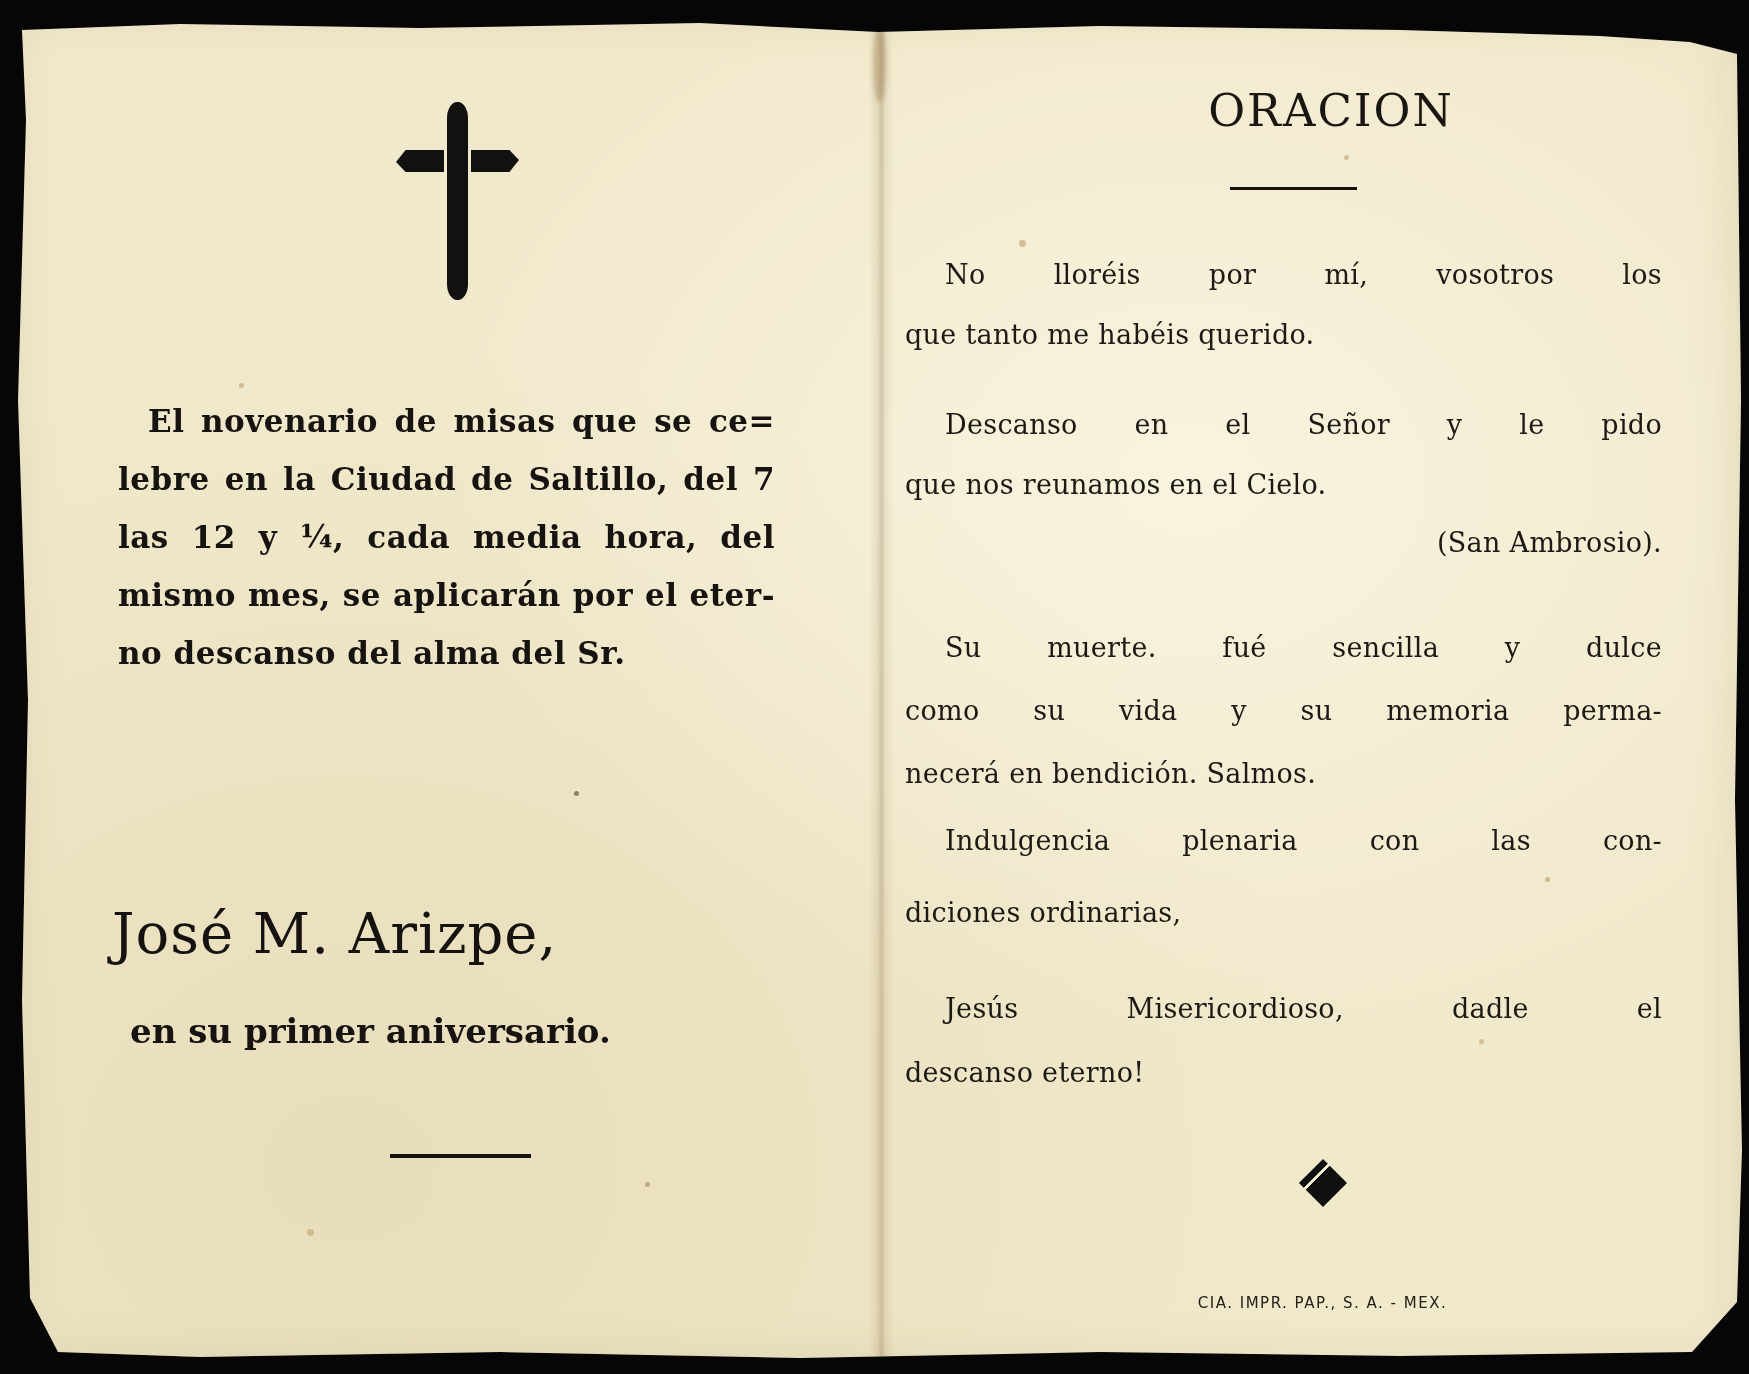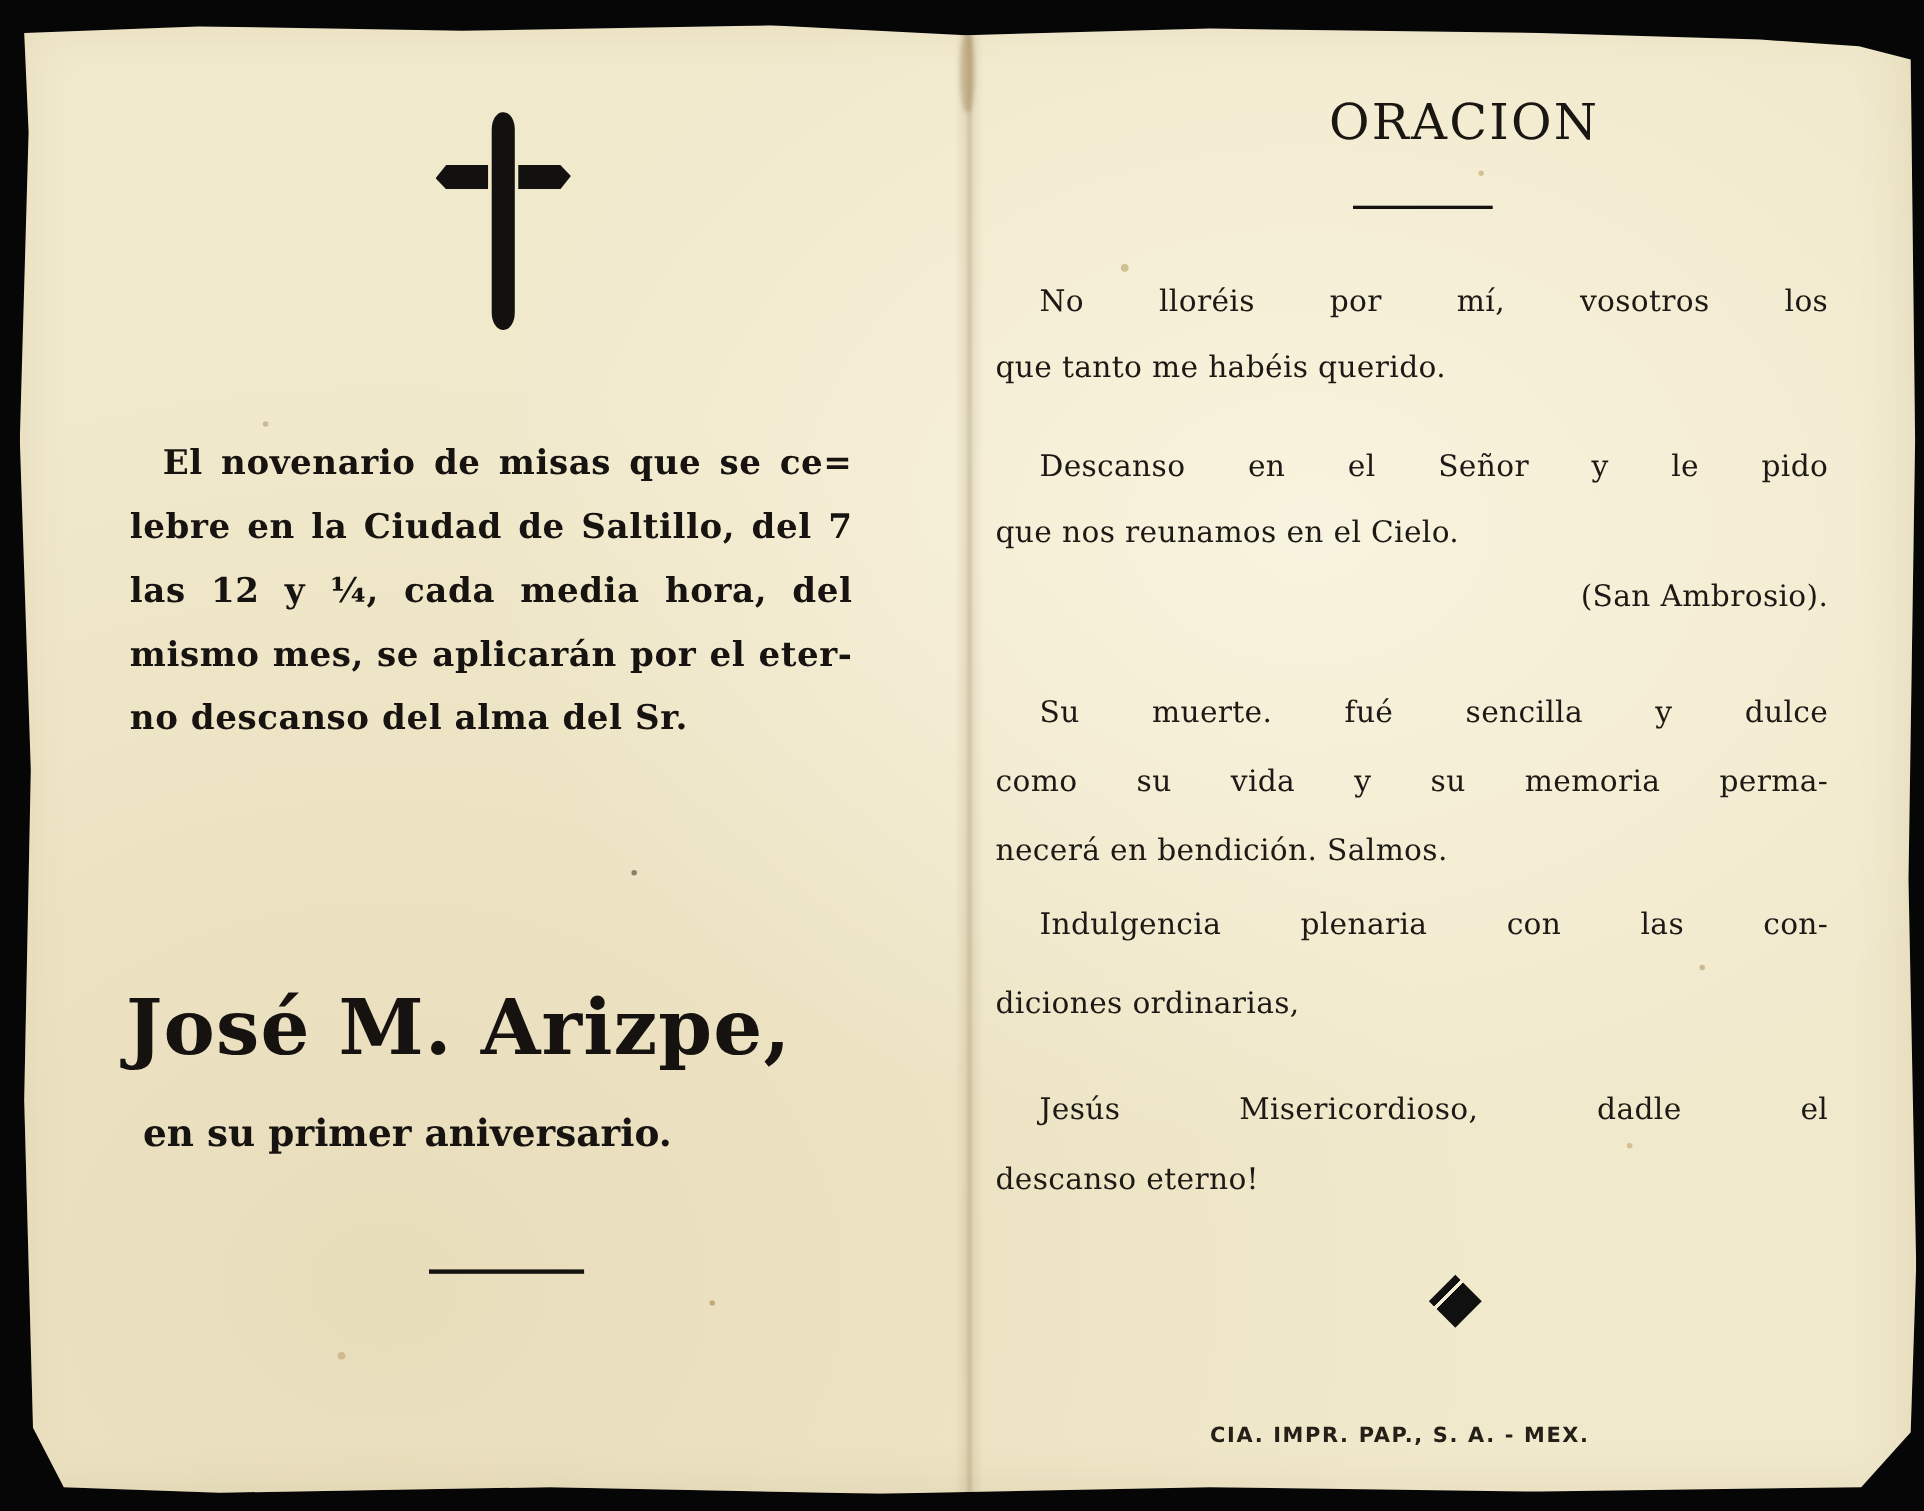--- a/index.html
+++ b/index.html
@@ -61,22 +61,22 @@
     clip-path:polygon(0 0,80% 0,100% 45%,80% 100%,0 100%);
   }
   .lpara{position:absolute;left:118px;top:392px;width:657px;}
   .lline{
     height:58px;line-height:58px;font-size:31px;font-weight:bold;color:#171310;
     text-align:justify;text-align-last:justify;letter-spacing:.5px;
   }
   .lline.first{text-indent:30px;}
   .lline.last{text-align:left;text-align-last:left;}
   .lname{
-    position:absolute;left:112px;top:884px;width:610px;text-align:center;
-    font-size:70px;font-weight:bold;letter-spacing:1px;color:#151210;line-height:100px;
+    position:absolute;left:112px;top:884px;width:610px;text-align:left;
+    font-size:56px;font-weight:normal;letter-spacing:1px;color:#151210;line-height:100px;
   }
   .lsub{
     position:absolute;left:130px;top:1002px;width:660px;
     font-size:34px;font-weight:bold;color:#171310;line-height:58px;
   }
   .lrule{position:absolute;left:390px;top:1154px;width:141px;height:4px;background:#15130f;}
 
   
   .rtitle{
     position:absolute;left:1101px;top:84px;width:460px;text-align:center;
@@ -89,23 +89,23 @@
   }
   .j{text-align:justify;text-align-last:justify;}
   .ind{text-indent:40px;}
   .ar{text-align:right;}
   .diamond{
     position:absolute;left:1306px;top:1166px;width:34px;height:34px;
     transform:rotate(45deg);
     background:linear-gradient(90deg,#101010 0 20%,#f2ebd2 20% 29%,#101010 29% 100%);
   }
   .imprint{
-    position:absolute;left:1100px;top:1294px;width:445px;
-    font-family:"DejaVu Sans", sans-serif;font-weight:bold;
-    font-size:19px;letter-spacing:1.5px;color:#242018;
+    position:absolute;left:1100px;top:1294px;width:445px;text-align:center;
+    font-family:"DejaVu Sans", sans-serif;font-weight:normal;
+    font-size:15px;letter-spacing:1.5px;color:#242018;
   }
 </style>
 </head>
 <body>
 
 <div class="scan">
   <div class="paper">
     <div class="fold"></div>
     <div class="fold-tear"></div>
     <div class="specks"></div>

